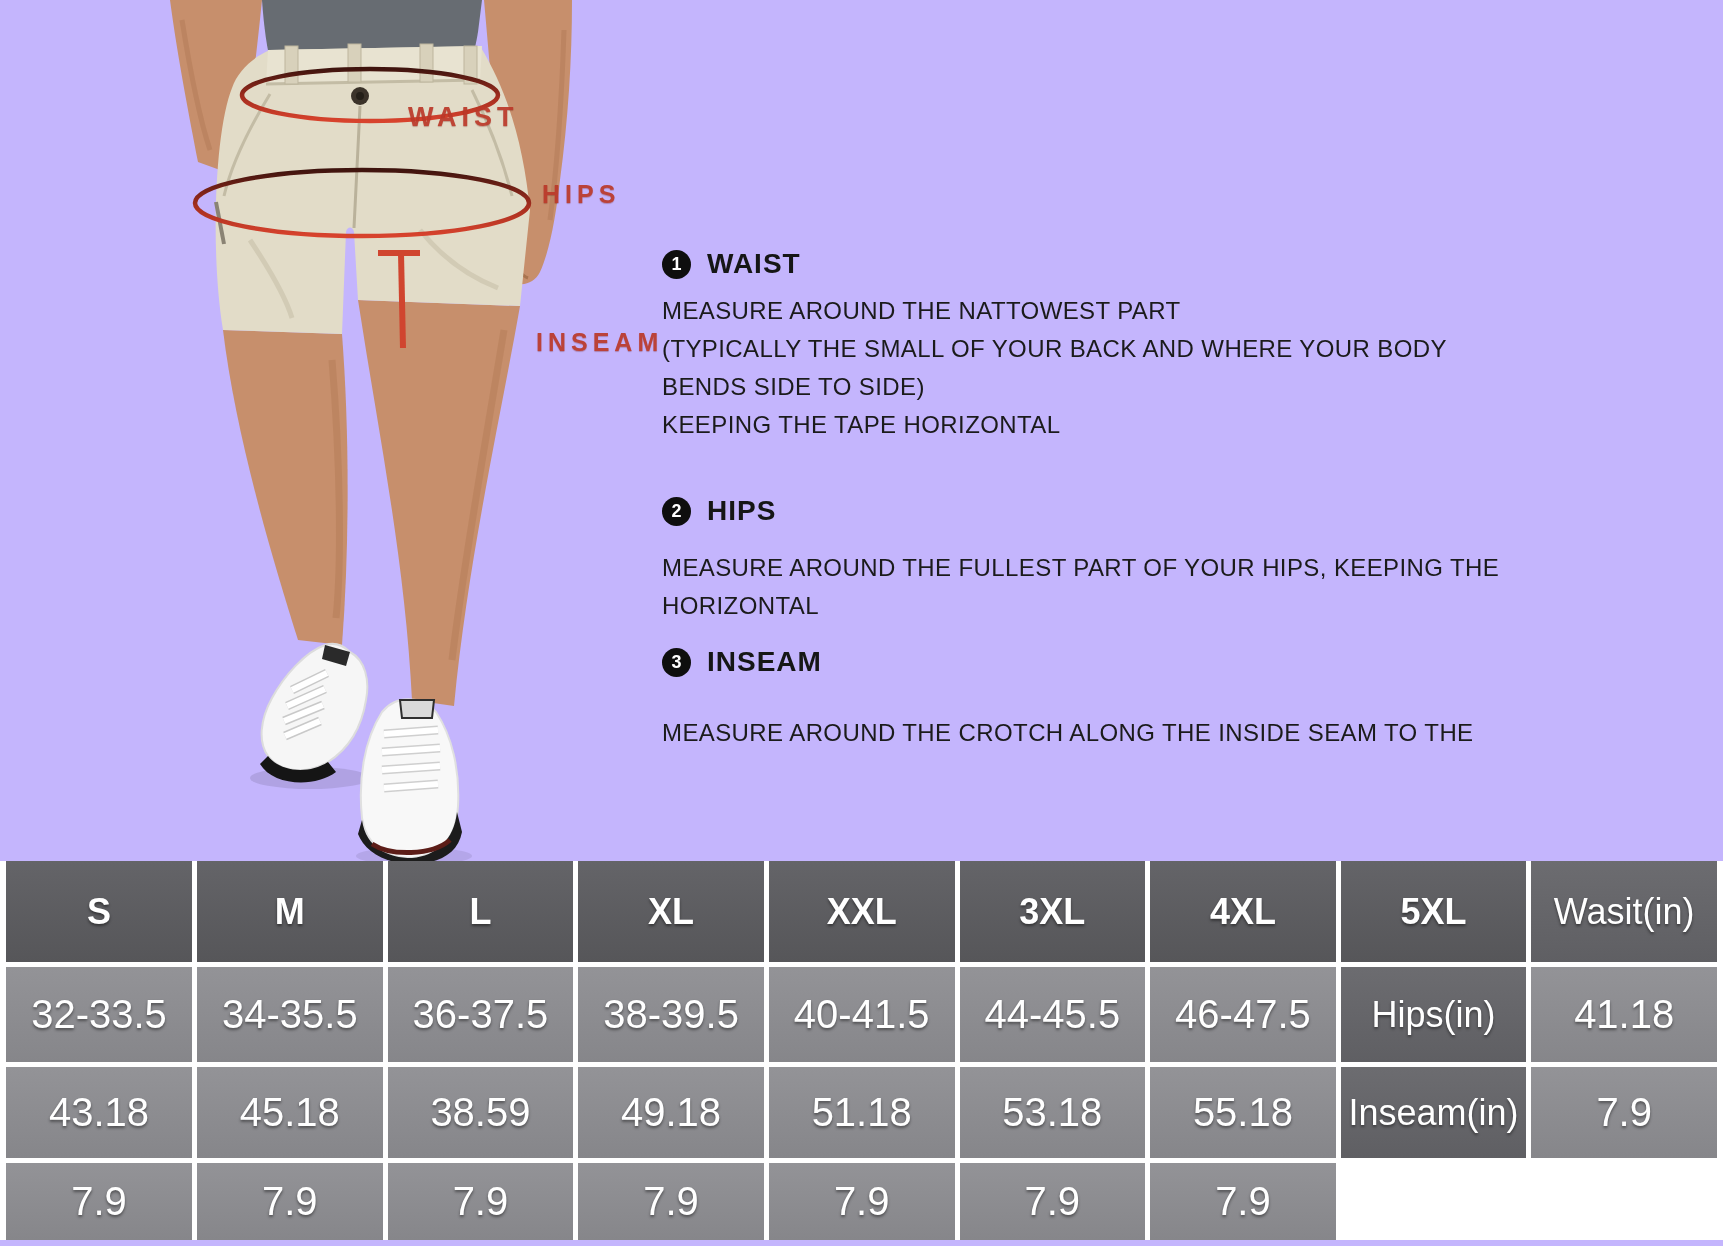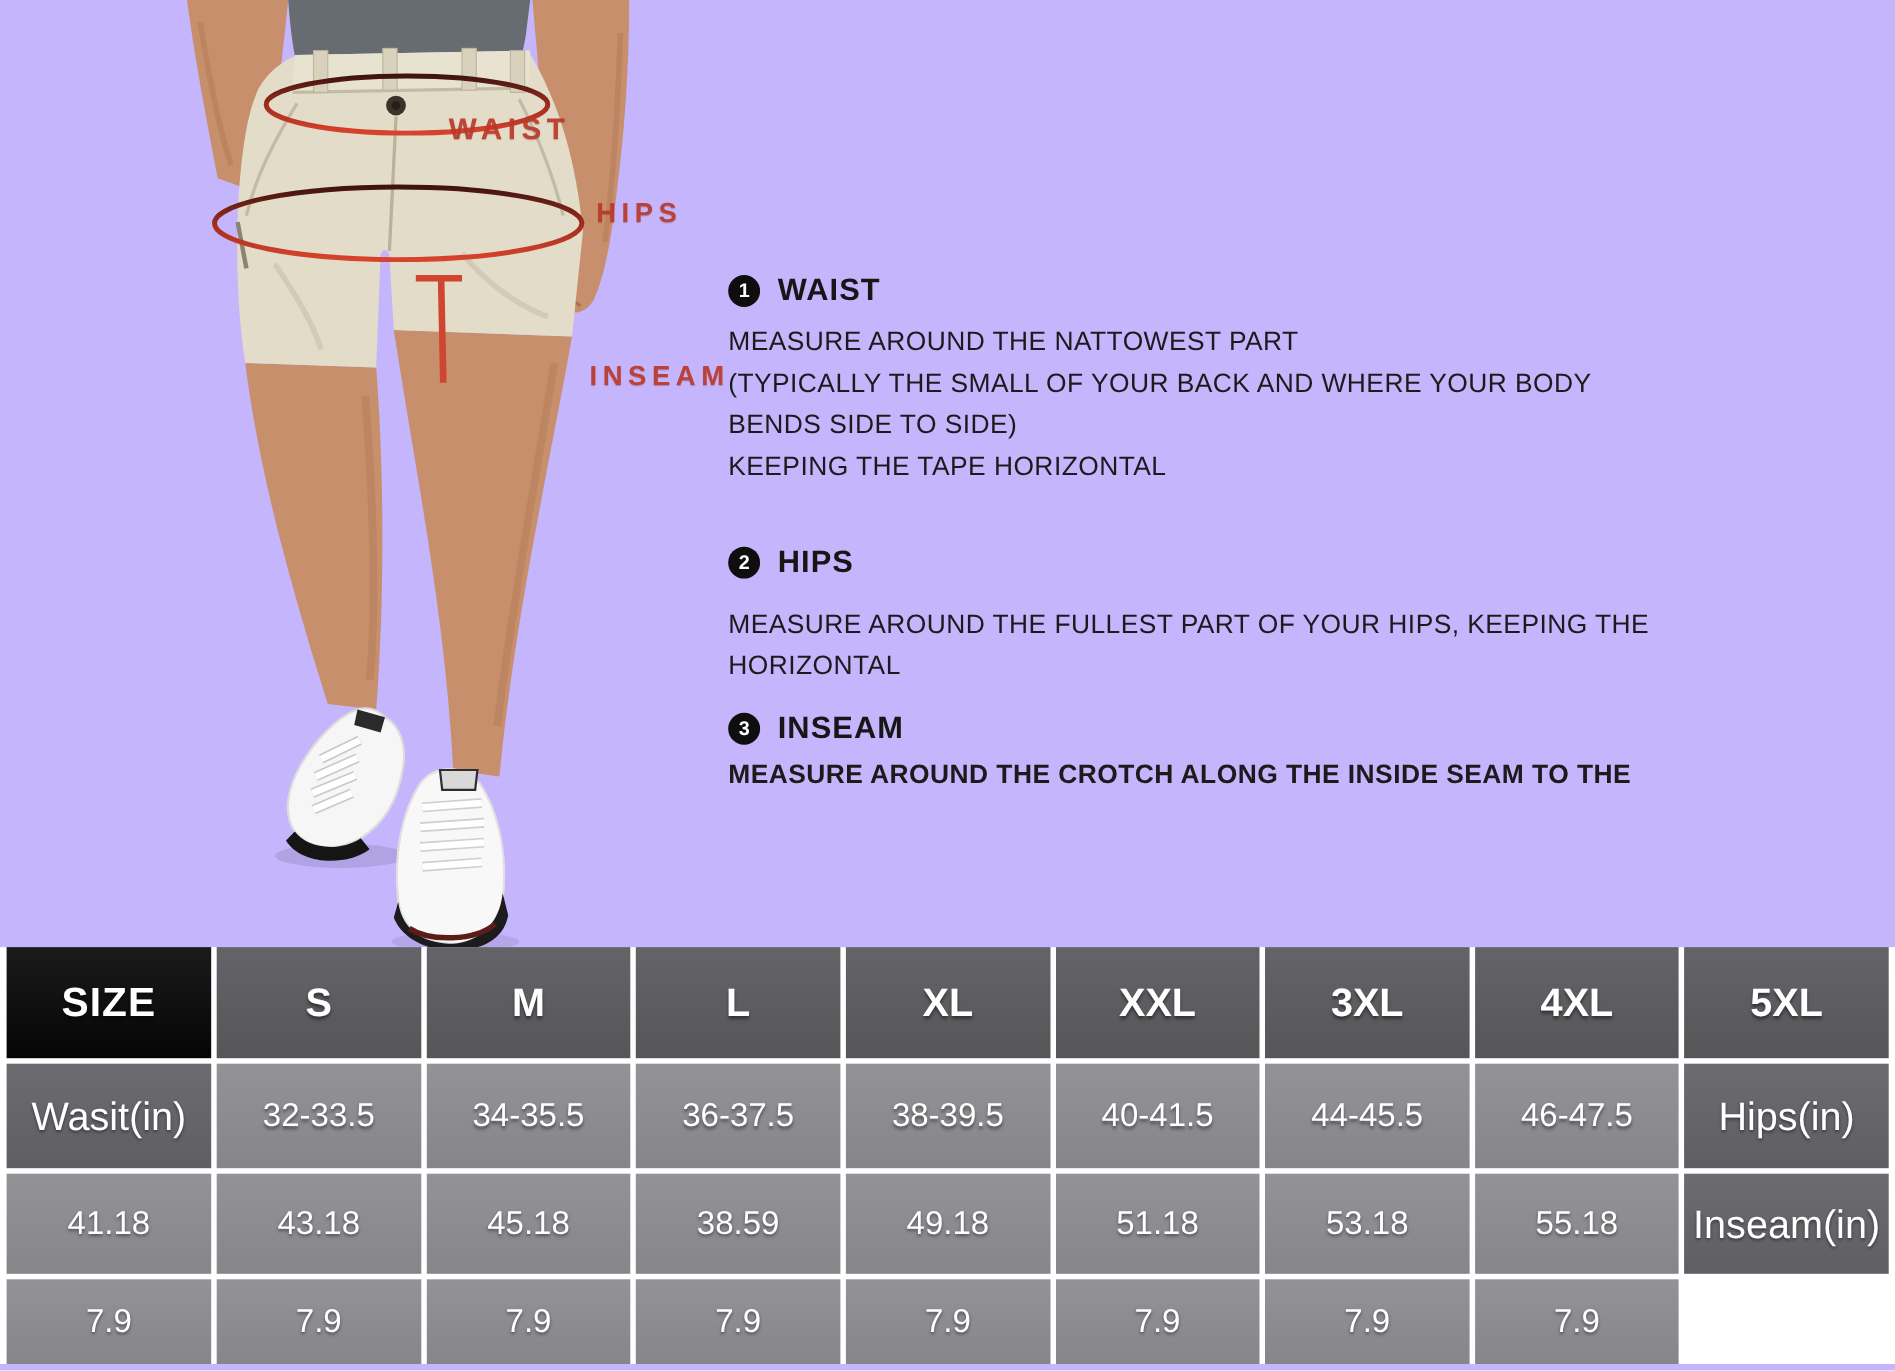--- a/index.html
+++ b/index.html
@@ -18,33 +18,33 @@
   
   .sec{position:absolute;left:662px;white-space:nowrap;}
   .sec0{top:248px;} .sec1{top:495px;} .sec2{top:646px;}
   .sec-h{display:flex;align-items:center;gap:16px;}
   .bullet{width:29px;height:29px;border-radius:50%;background:#0e0e0e;color:#fff;
           display:flex;align-items:center;justify-content:center;
           font-size:18px;font-weight:bold;}
   .sec-title{font-size:28px;font-weight:bold;color:#161616;letter-spacing:1px;}
   .sec-lines{margin-top:12px;}
   .sec1 .sec-lines{margin-top:22px;}
-  .sec2 .sec-lines{margin-top:8px;font-weight:bold;}
+  .sec2 .sec-lines{margin-top:36px;}
   .line{font-size:24px;line-height:38px;color:#1b1b1b;letter-spacing:.4px;}
 
   
   .size-table{position:absolute;left:0;top:861px;width:1711px;padding:0 6px;
               display:grid;grid-template-columns:186px repeat(8,1fr);
               grid-template-rows:101px 95px 91px 77px;gap:5px;background:#ffffff;}
   .cell{display:flex;align-items:center;justify-content:center;color:#fff;
         text-shadow:0 2px 3px rgba(0,0,0,.45);}
   .corner{background:linear-gradient(180deg,#1b1b1b,#050505);font-size:37px;font-weight:bold;letter-spacing:1px;}
   .colhead{background:linear-gradient(180deg,#646468,#565659);font-size:36px;font-weight:bold;}
   .rowhead{background:linear-gradient(180deg,#6c6c70,#5f5f63);font-size:36px;}
-  .data{background:linear-gradient(180deg,#939397,#86868a);font-size:30px;}
+  .data{background:linear-gradient(180deg,#939397,#86868a);font-size:40px;}
 </style>
 </head>
 <body>
 
 <div class="stage">
 
   <div class="figure-area">
     <svg width="480" height="862" viewBox="0 0 480 862">
       <defs>
         <linearGradient id="ringGrad" x1="0" y1="0" x2="0" y2="1">
@@ -161,21 +161,20 @@
           <span class="bullet">3</span>
           <span class="sec-title">INSEAM</span>
         </div>
         <div class="sec-lines">
           <div class="line">MEASURE AROUND THE CROTCH ALONG THE INSIDE SEAM TO THE</div>
         </div>
       </div>
     </div>
 
   <div id="size-table" class="size-table">
-      <div class="cell corner">SIZE</div>
       <div class="cell colhead">S</div>
       <div class="cell colhead">M</div>
       <div class="cell colhead">L</div>
       <div class="cell colhead">XL</div>
       <div class="cell colhead">XXL</div>
       <div class="cell colhead">3XL</div>
       <div class="cell colhead">4XL</div>
       <div class="cell colhead">5XL</div>
       <div class="cell rowhead">Wasit(in)</div>
       <div class="cell data">32-33.5</div>

